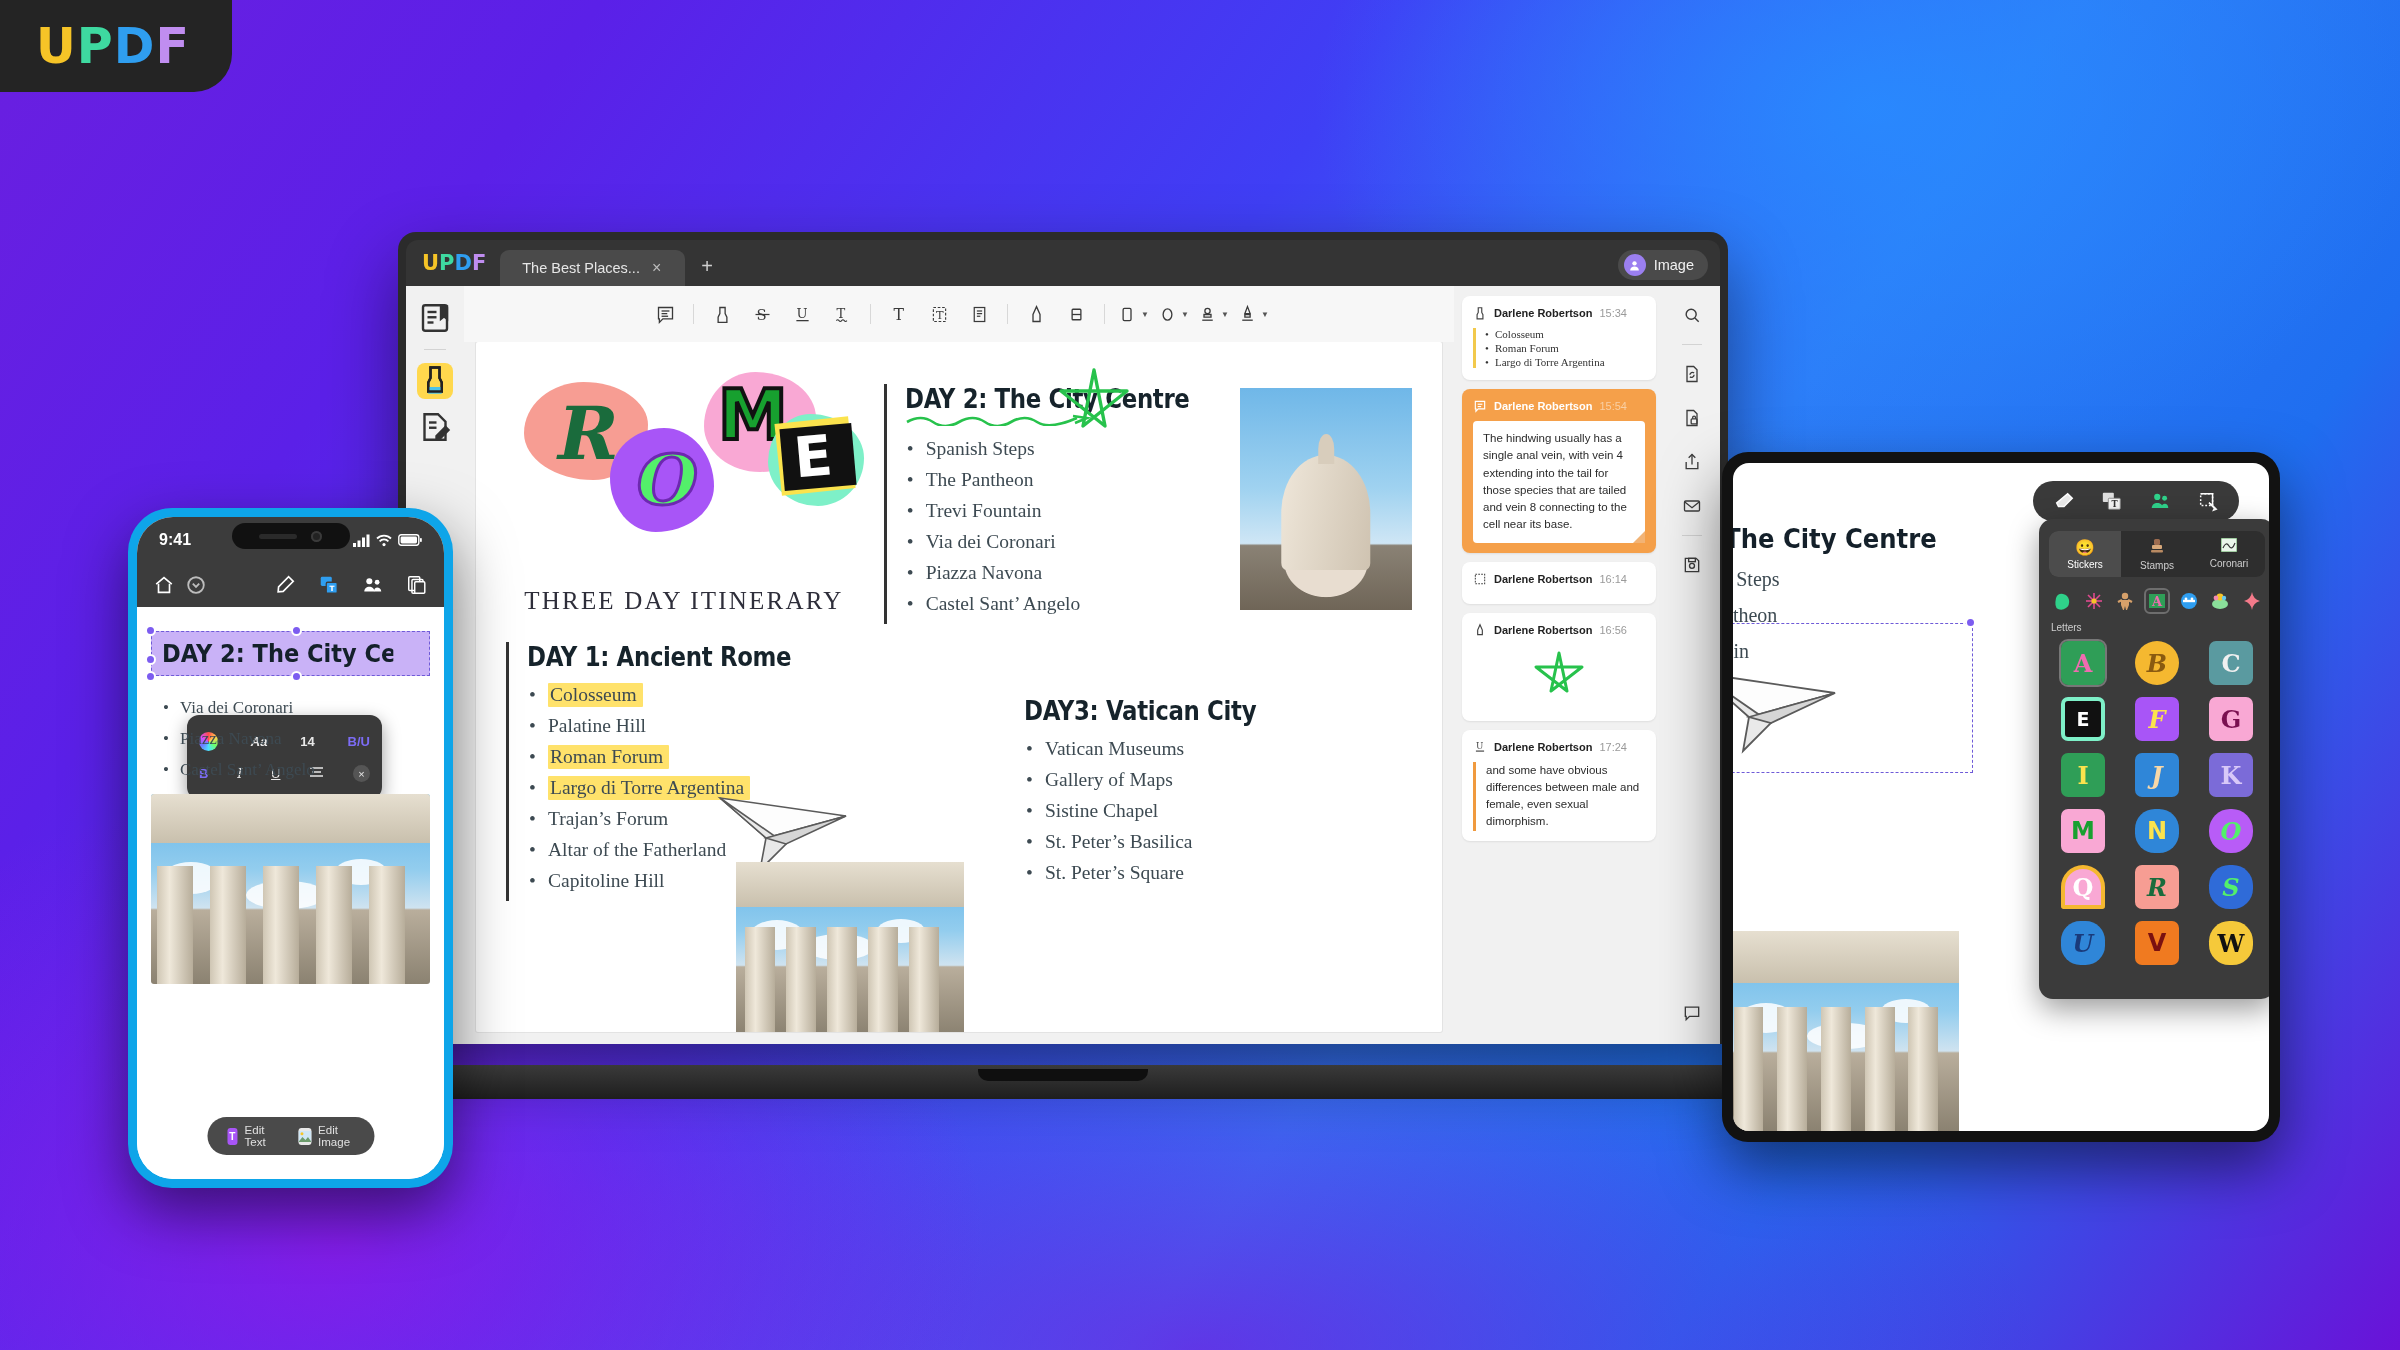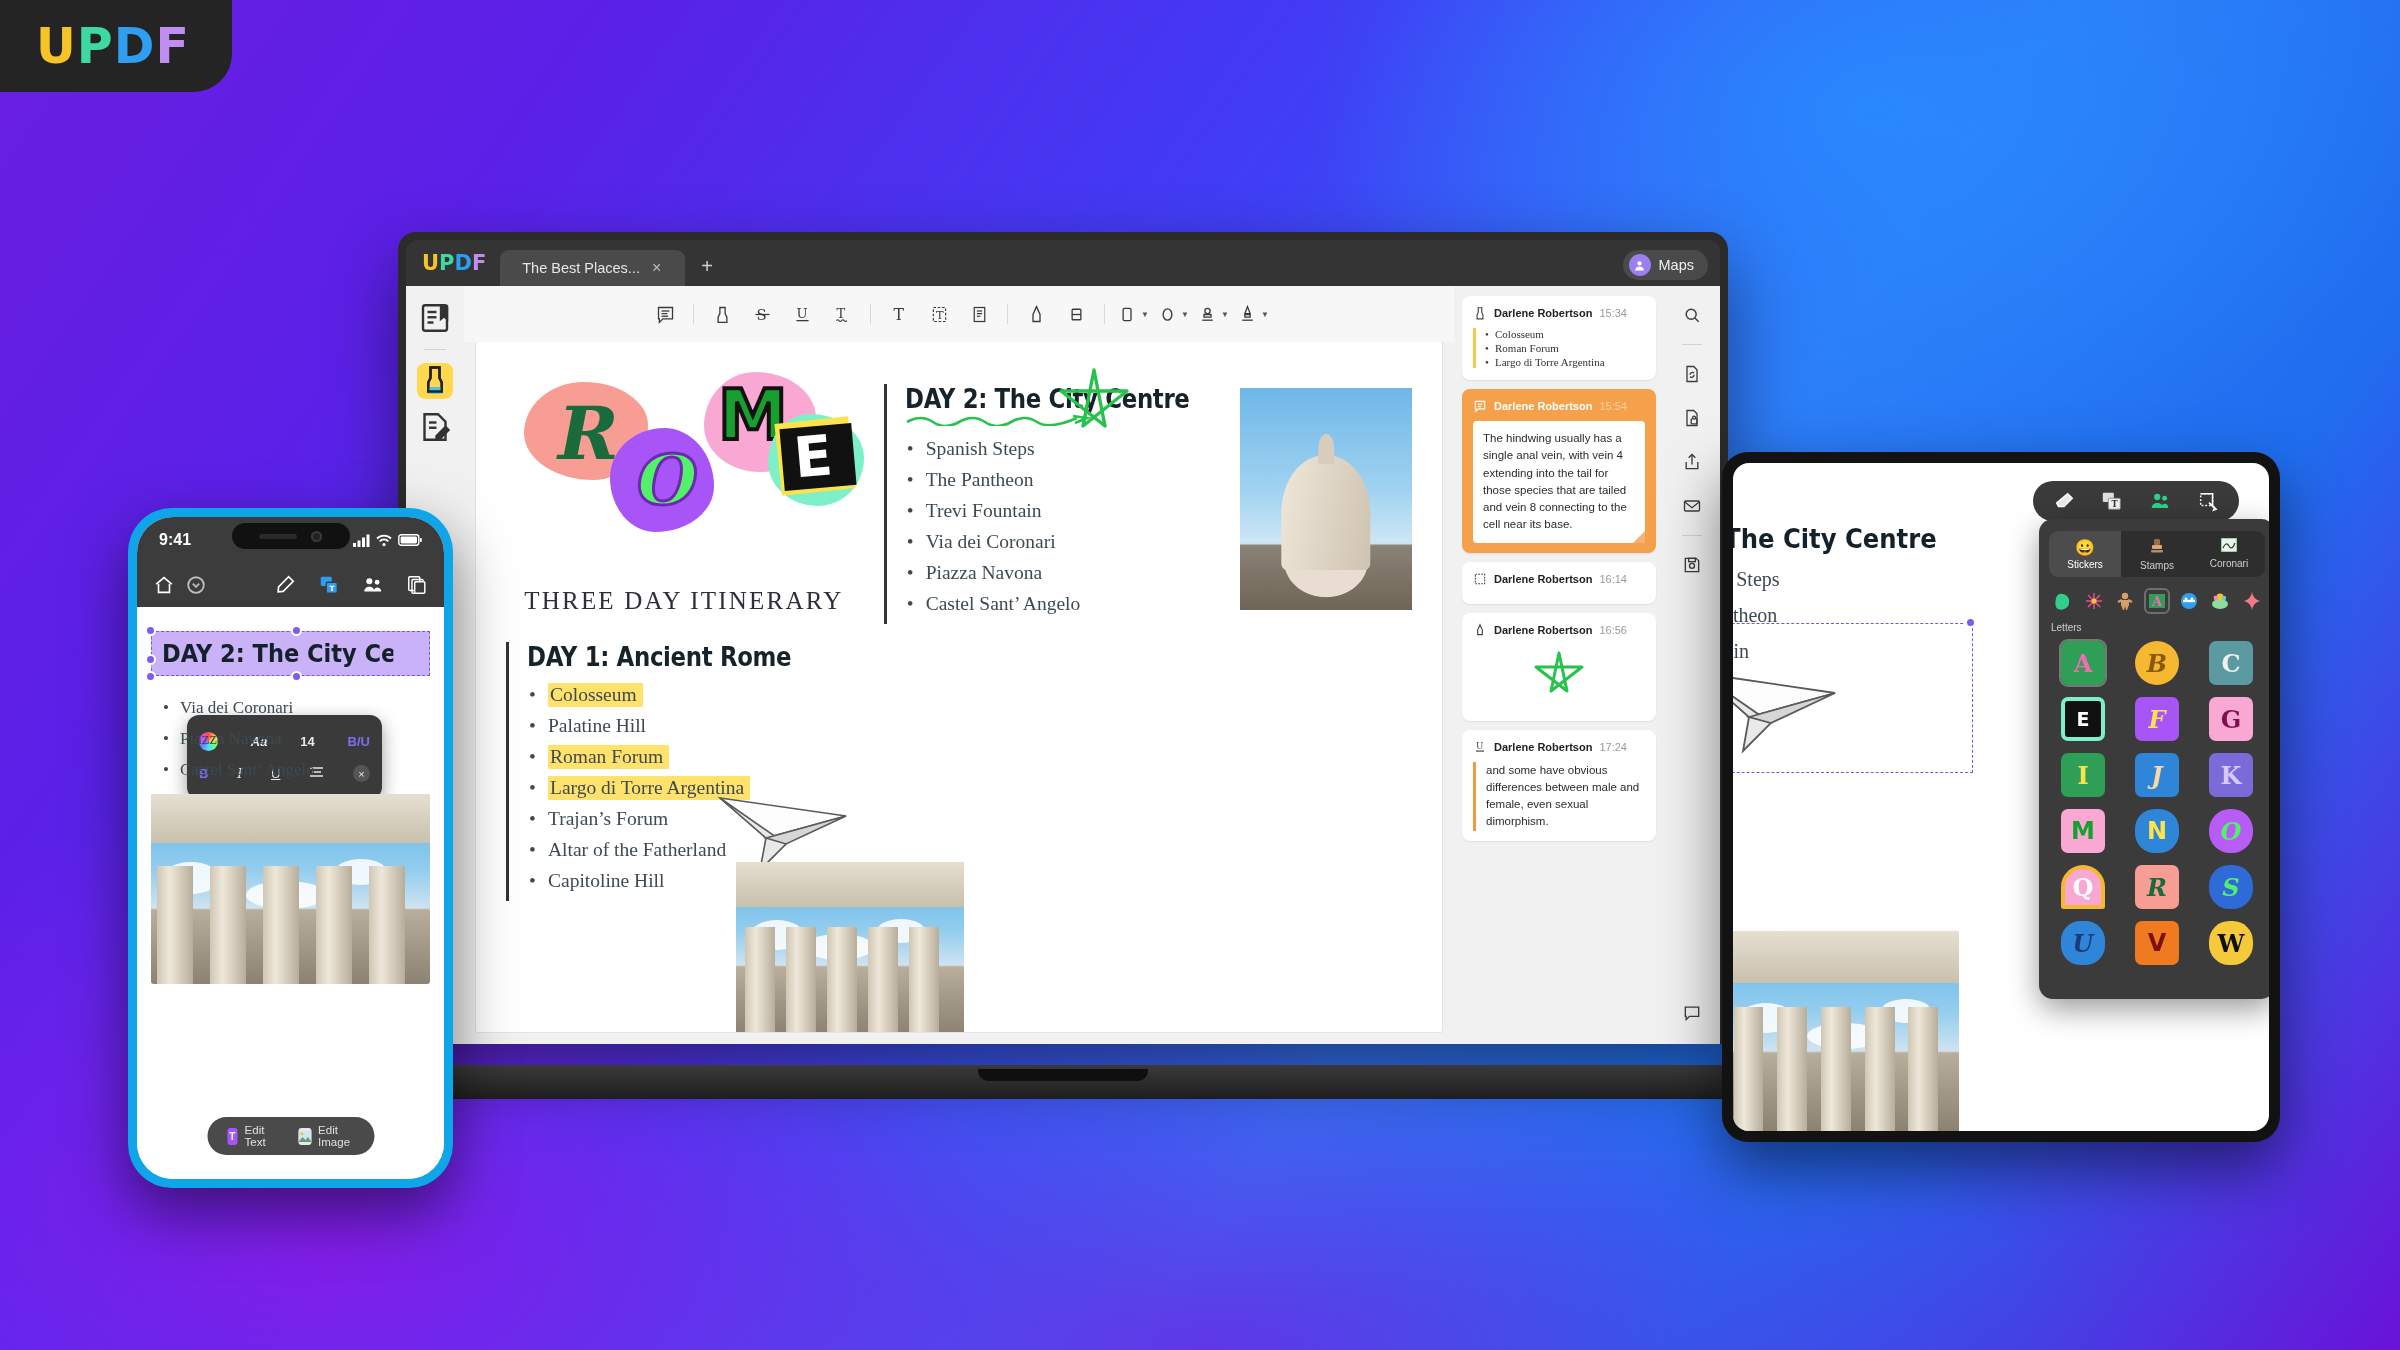--- a/index.html
+++ b/index.html
@@ -228,21 +228,21 @@
         <span class="x">×</span>
       </div>
       <div class="tab-plus">+</div>
       <div class="login-pill">
         <span class="login-dot">
           <svg viewBox="0 0 24 24" fill="#fff">
               <circle cx="12" cy="8" r="4"></circle>
               <path d="M4 21c0-4.4 3.6-7 8-7s8 2.6 8 7z"></path>
             </svg>
         </span>
-        <span>Maps</span>
+        <span>Image</span>
       </div>
     </div>
 
     <div class="app-body">
 
       <div class="rail-left">
         <div class="rail-btn">
           <svg viewBox="0 0 24 24" fill="none" stroke="#333" stroke-width="1.6">
               <rect x="4" y="3.5" width="16" height="17" rx="1.5"></rect>
               <line x1="7" y1="8" x2="13" y2="8"></line>
@@ -427,20 +427,30 @@
                     <li><span class="hl">Colosseum</span></li>
                     <li>Palatine Hill</li>
                     <li><span class="hl">Roman Forum</span></li>
                     <li><span class="hl">Largo di Torre Argentina</span></li>
                     <li>Trajan’s Forum</li>
                     <li>Altar of the Fatherland</li>
                     <li>Capitoline Hill</li>
                   </ul>
                 </div>
               </div>
+              <div style="padding-left:54px;padding-top:54px;">
+                <div class="sec-title">DAY3: Vatican City</div>
+                <ul class="bullets">
+                  <li>Vatican Museums</li>
+                  <li>Gallery of Maps</li>
+                  <li>Sistine Chapel</li>
+                  <li>St. Peter’s Basilica</li>
+                  <li>St. Peter’s Square</li>
+                </ul>
+              </div>
             </div>
 
             <svg style="position:absolute; left:240px; top:450px;" width="136" height="86">
               <path d="M4 6 L130 24 L50 46 Z" fill="#fdfdfd" stroke="#5a5a5a" stroke-width="1.6"></path>
               <path d="M4 6 L50 46 L44 78 L70 52 Z" fill="#e9e9e9" stroke="#5a5a5a" stroke-width="1.6"></path>
               <path d="M50 46 L130 24 L70 52 Z" fill="#d6d6d6" stroke="#5a5a5a" stroke-width="1.6"></path>
             </svg>
 
             <div style="position:absolute; left:260px; top:520px; width:228px; height:172px; overflow:hidden;">
               <div class="photo-cols">

